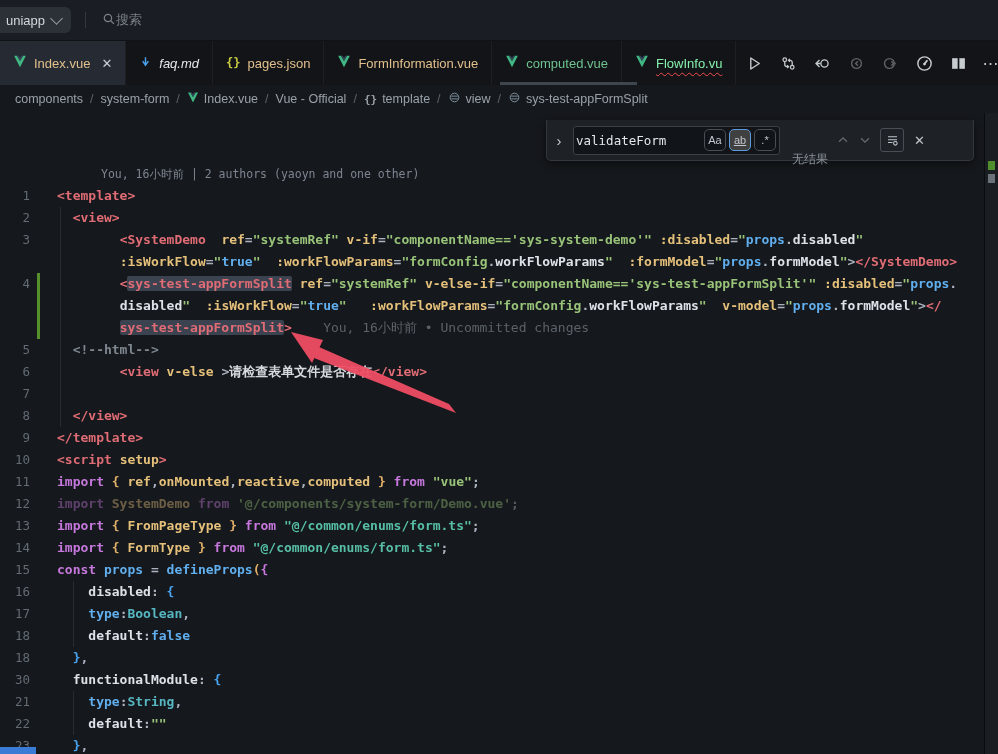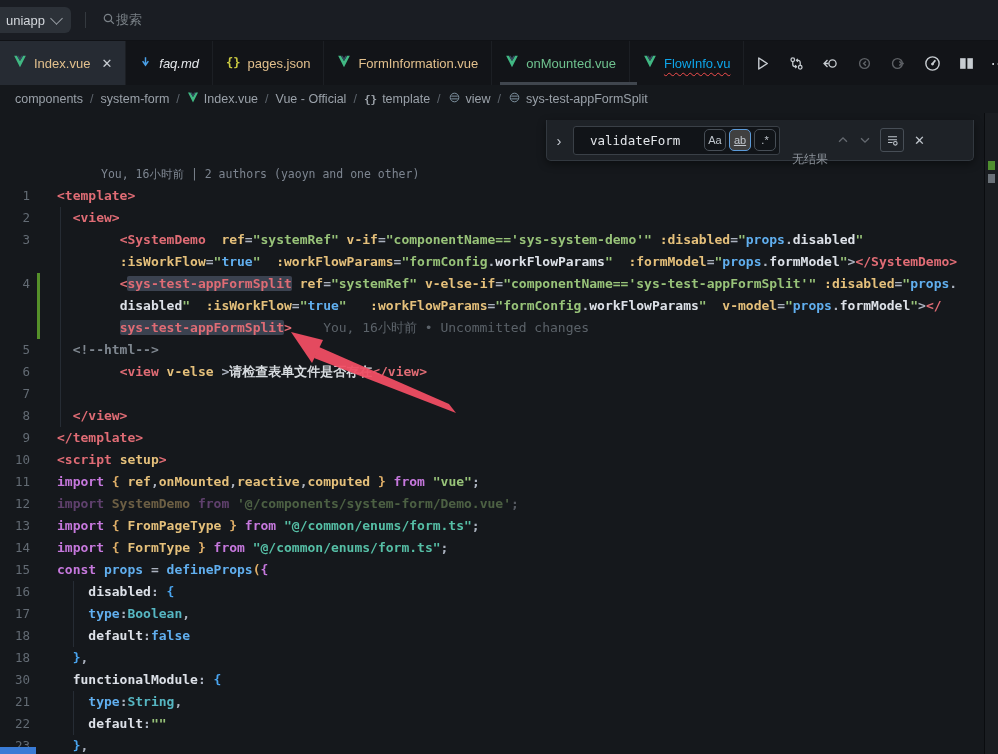--- a/index.html
+++ b/index.html
@@ -12,21 +12,21 @@
   .tdiv{width:1px;height:16px;background:#34393f;margin:0 16px 0 14px;}
   .gsearch{display:flex;align-items:center;color:#7a8187;font-size:13px;cursor:pointer;}
 
   
   .tabbar{position:relative;height:44px;background:#121418;display:flex;align-items:stretch;}
   .tab{display:flex;align-items:center;gap:7px;padding:0 13px;font-size:13px;border-right:1px solid #1c1f24;cursor:pointer;white-space:nowrap;}
   .tab.active{background:#262b33;}
   .tlabel.mod{color:#e2c08d;}
   .tlabel.prev{color:#e4e7eb;font-style:italic;}
   .tlabel.added{color:#6fc28f;}
-  .tlabel.err{color:#0ea5e9;text-decoration:underline wavy #f14c4c 1px;text-underline-offset:4px;}
+  .tlabel.err{color:#86efac;text-decoration:underline wavy #f14c4c 1px;text-underline-offset:4px;}
   .tclose{color:#c8cdd3;font-size:13px;margin-left:4px;cursor:pointer;}
   .jsonicon{color:#cbcb41;font-size:12px;font-weight:bold;font-family:"DejaVu Sans Mono",monospace;}
   .actions{margin-left:auto;display:flex;align-items:center;gap:14px;padding:0 12px 0 8px;}
   .aicon{display:flex;align-items:center;justify-content:center;width:20px;height:20px;cursor:pointer;}
   .aicon.dim{opacity:.42;}
   .more{color:#c7ccd1;font-size:16px;letter-spacing:1px;cursor:pointer;}
   .tabthumb{position:absolute;left:500px;bottom:0;width:137px;height:3px;background:#40464e;}
 
   
   .breadcrumb{height:28px;display:flex;align-items:center;padding-left:15px;gap:7px;font-size:12.5px;color:#9aa1a9;background:#15181c;}
@@ -47,21 +47,21 @@
   .tk-stl{color:#56bfa6}.tk-kw{color:#c678dd}.tk-var{color:#61afef}.tk-vgr{color:#98c379}
   .tk-prp{color:#dde1e8;font-weight:700}.tk-typ{color:#56b6c2}.tk-cmt{color:#7f8790}
   .tk-cjk{color:#d6dade}.tk-bg{color:#e0af68}.tk-bp{color:#c678dd}.tk-bb{color:#4aa5f0}
   .tk-blame{color:#5b6269;font-weight:400}
   .tk-hl{background:#3b4250;border-radius:2px;}
 
   
   .findw{position:absolute;top:7px;right:24px;width:412px;height:40px;background:#1e2227;border:1px solid #32383f;border-top:none;border-radius:0 0 5px 5px;box-shadow:0 3px 8px rgba(0,0,0,.45);display:flex;align-items:center;padding:0 8px 0 6px;gap:8px;z-index:30;}
   .fchev{color:#c5cad1;font-size:15px;width:12px;text-align:center;cursor:pointer;}
   .finput{display:flex;align-items:center;width:202px;height:27px;background:#111418;border:1px solid #3a4047;border-radius:3px;padding:0 3px 0 0;}
-  .finput input{flex:1;min-width:0;background:transparent;border:none;outline:none;color:#e3e6ea;font-family:"DejaVu Sans Mono",monospace;font-size:12.5px;padding:0 16px;}
+  .finput input{flex:1;min-width:0;background:transparent;border:none;outline:none;color:#e3e6ea;font-family:"DejaVu Sans Mono",monospace;font-size:12.5px;padding:0 2px;}
   .fopt{width:20px;height:20px;border-radius:5px;border:1px solid #474e56;color:#c0c6cd;font-size:11px;display:flex;align-items:center;justify-content:center;margin-left:3px;cursor:pointer;font-family:"Liberation Sans",sans-serif;}
   .fopt.on{background:#404040;border-color:#5c9bd9;}
   .fopt .uw{text-decoration:underline;}
   .fres{color:#8d939b;font-size:12px;margin-left:4px;white-space:nowrap;margin-top:38px;}
   .fnav{opacity:.5;cursor:pointer;display:flex;}
   .fsel{width:22px;height:22px;border-radius:3px;border:1px solid #474e56;display:flex;align-items:center;justify-content:center;cursor:pointer;}
   .fclose{color:#c0c6cd;font-size:13px;cursor:pointer;margin-left:2px;}
 
   
   .obr{position:absolute;top:0;bottom:0;right:0;width:13px;border-left:1px solid #0a0c0f;background:rgba(255,255,255,0.025);}
@@ -118,21 +118,21 @@
             <path d="M2 1h4.6L12 10 17.4 1H22L12 21z" fill="#41b883"></path>
             <path d="M6.6 1h3.1L12 5.1 14.3 1h3.1L12 10z" fill="#35495e"></path>
           </svg></span>
       <span class="tlabel mod">FormInformation.vue</span>
     </div>
     <div class="tab">
       <span><svg width="14" height="13" viewBox="0 0 24 22">
             <path d="M2 1h4.6L12 10 17.4 1H22L12 21z" fill="#41b883"></path>
             <path d="M6.6 1h3.1L12 5.1 14.3 1h3.1L12 10z" fill="#35495e"></path>
           </svg></span>
-      <span class="tlabel added">onMounted.vue</span>
+      <span class="tlabel added">computed.vue</span>
     </div>
     <div class="tab">
       <span><svg width="14" height="13" viewBox="0 0 24 22">
             <path d="M2 1h4.6L12 10 17.4 1H22L12 21z" fill="#41b883"></path>
             <path d="M6.6 1h3.1L12 5.1 14.3 1h3.1L12 10z" fill="#35495e"></path>
           </svg></span>
       <span class="tlabel err">FlowInfo.vu</span>
     </div>
 
     <div class="actions">

